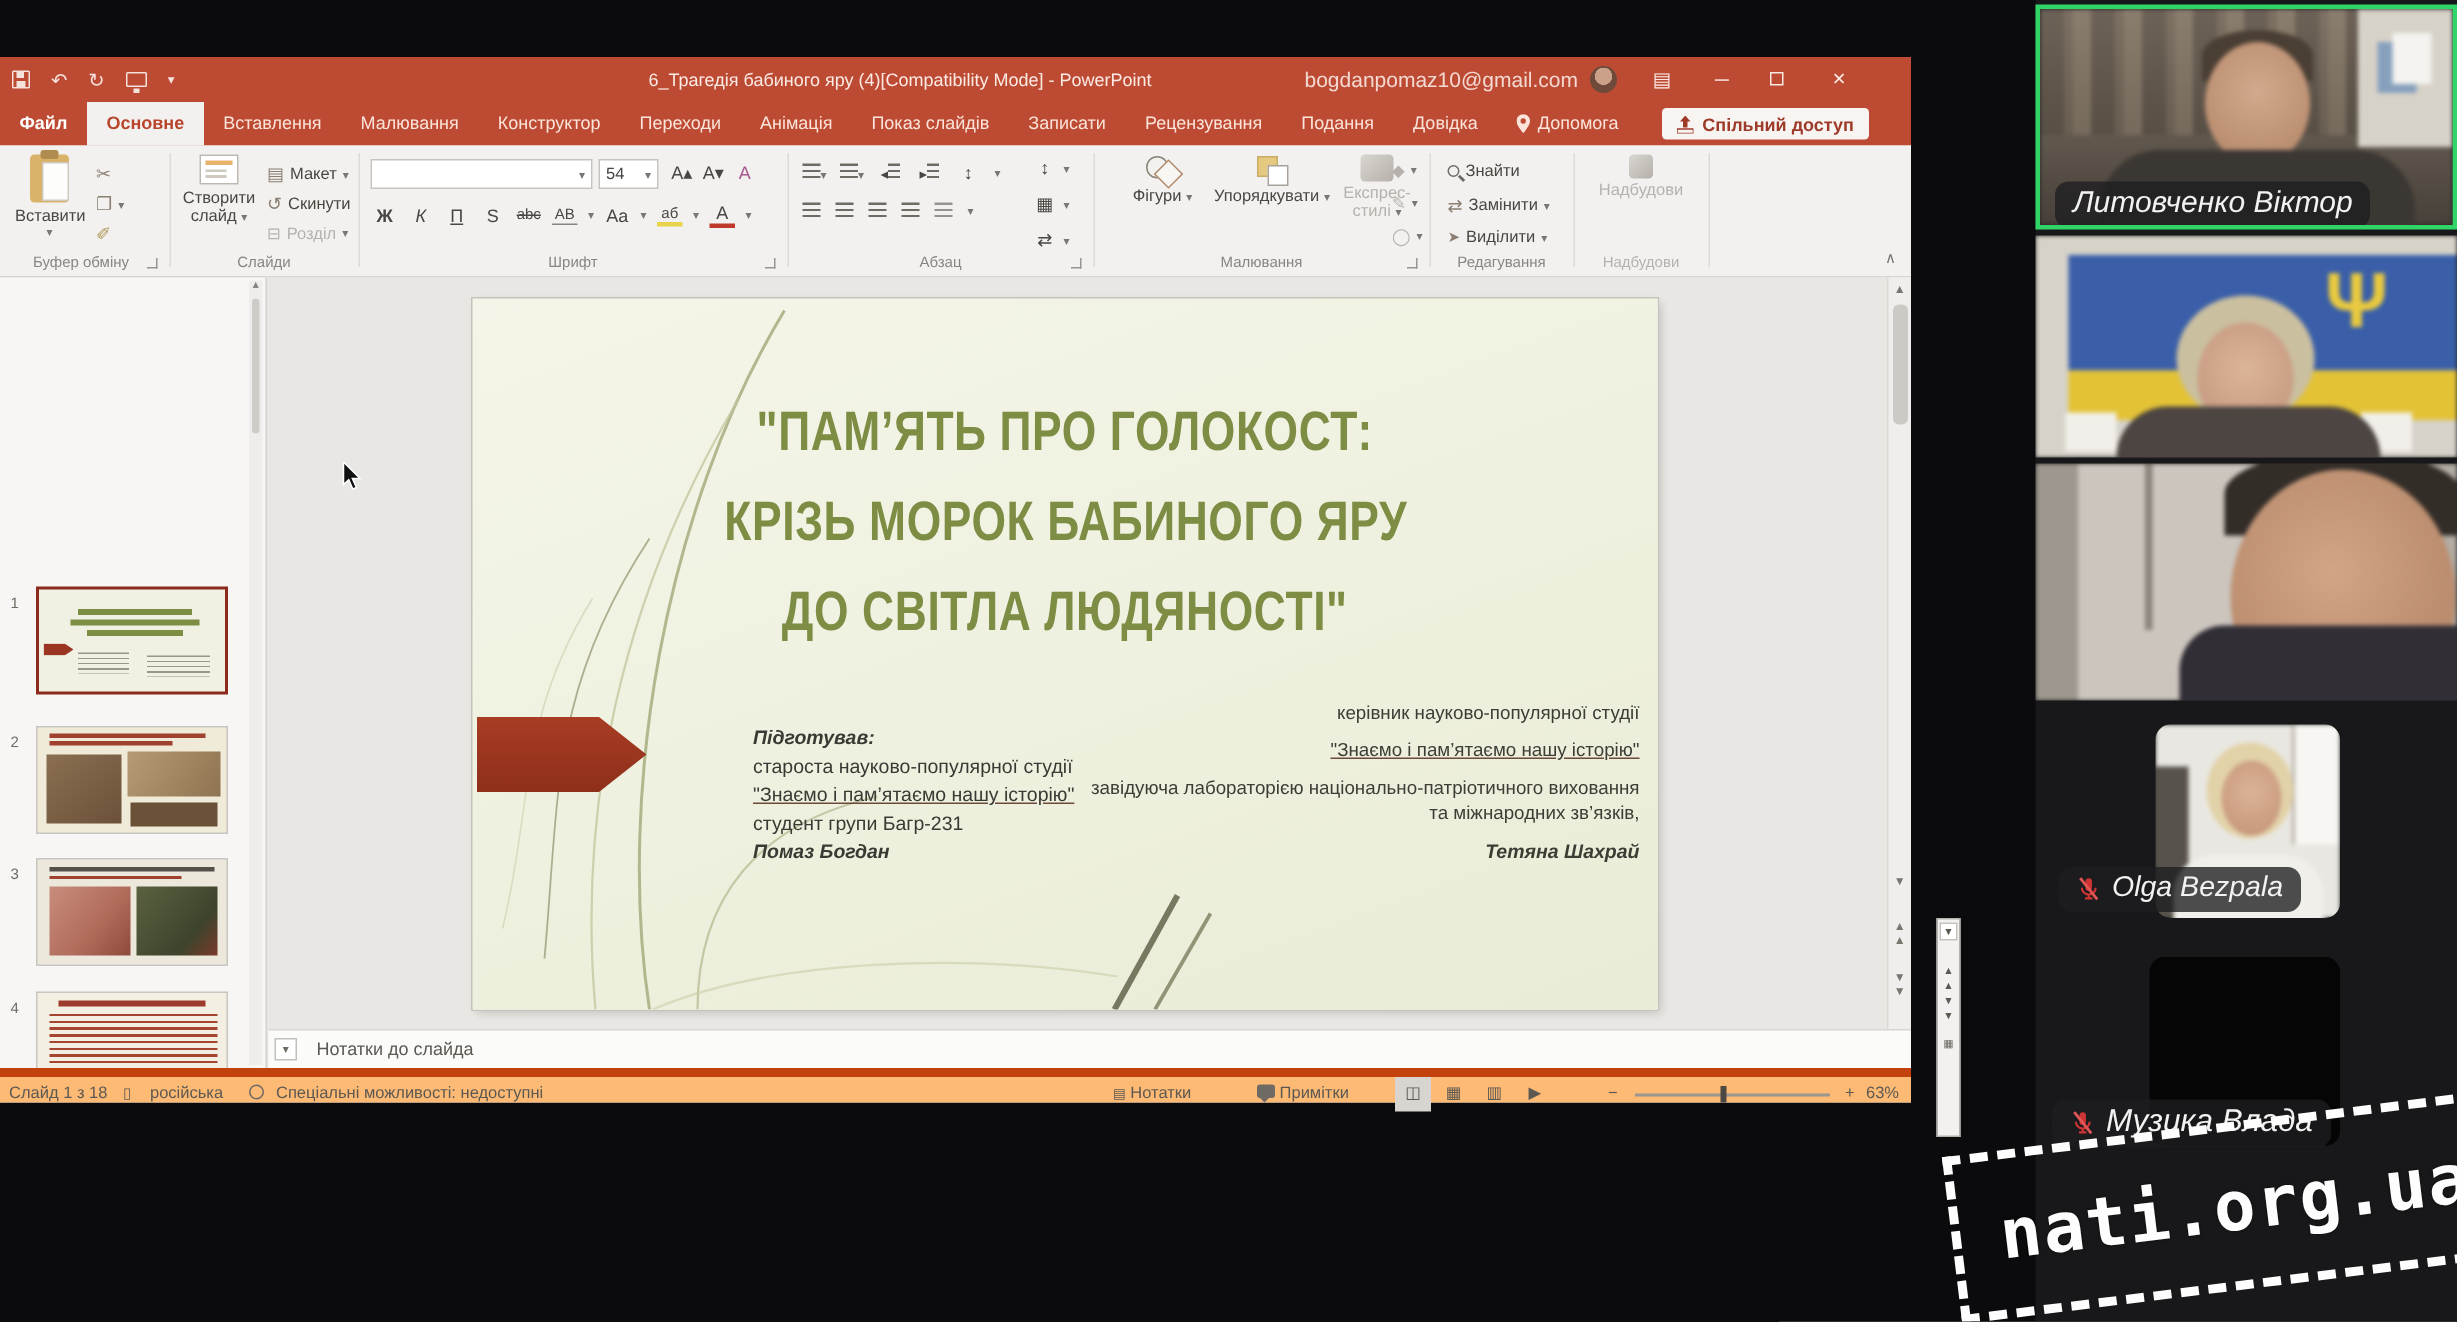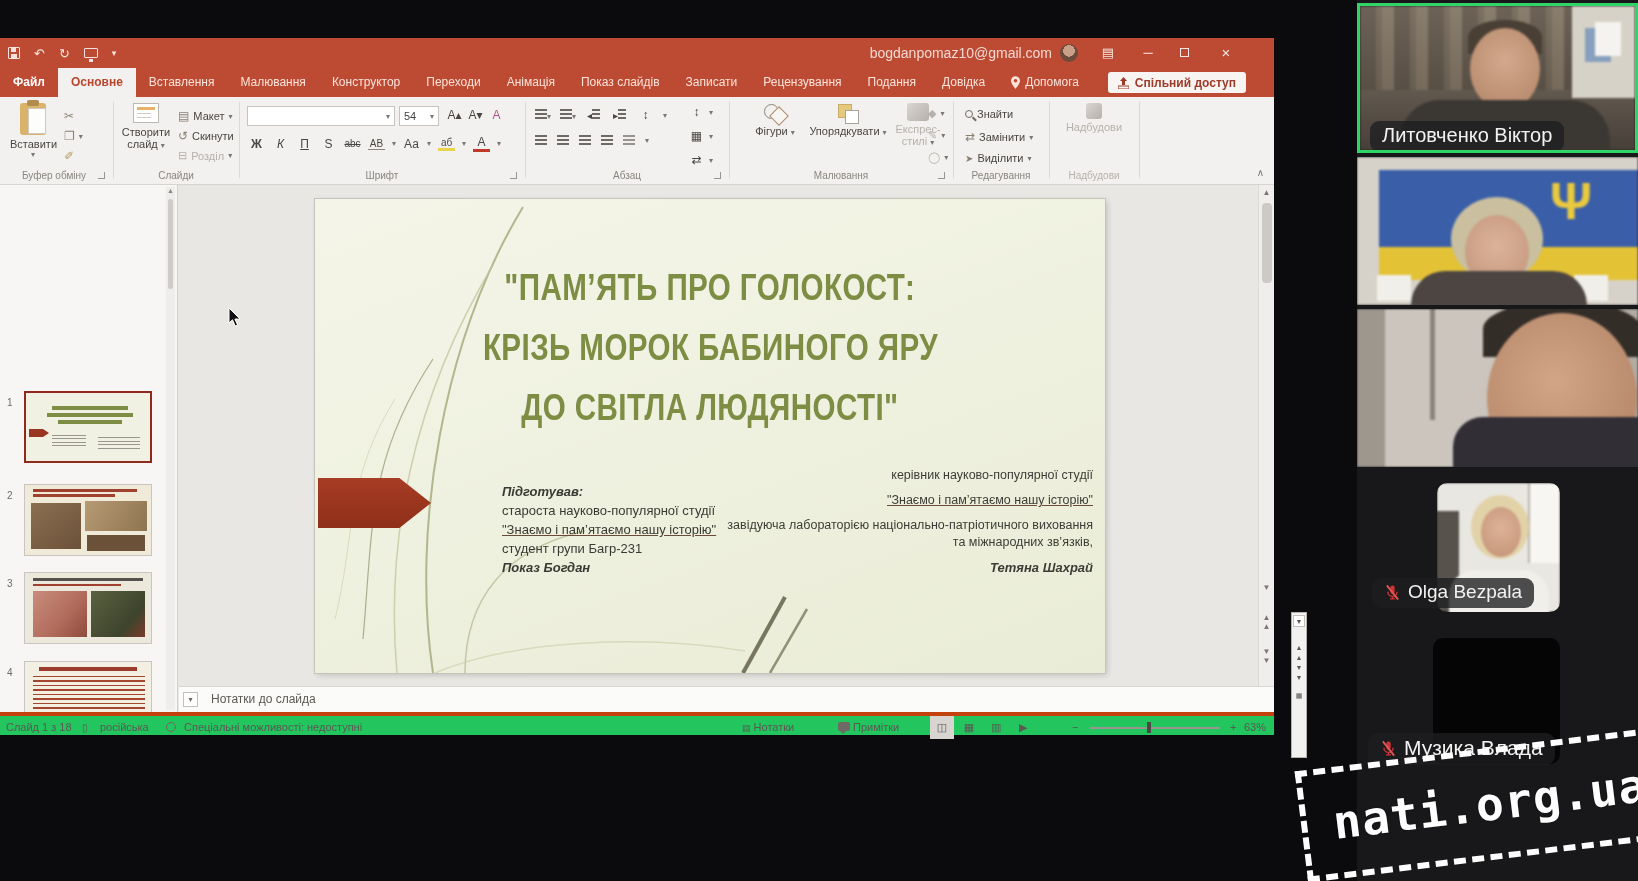--- a/index.html
+++ b/index.html
@@ -103,21 +103,21 @@
 
   
   .vscroll{position:absolute;right:0;top:147px;width:16px;height:527px;background:#f0eeec;border-left:1px solid #ddd9d5;}
   .vs-el{position:absolute;left:0;width:100%;text-align:center;font-size:8px;color:#7a756f;}
   .vs-thumb{position:absolute;left:3px;top:18px;width:10px;height:80px;background:#cdc9c4;border-radius:4px;}
 
   
   .notesbar{position:absolute;left:179px;top:648px;right:0;height:26px;background:#fbfbfa;border-top:1px solid #d8d5d2;}
   .notes-collapse{position:absolute;left:4px;top:5px;width:15px;height:15px;background:#fff;border:1px solid #c4c0bb;text-align:center;line-height:13px;font-size:8px;color:#6f6a64;}
   .notes-text{position:absolute;left:32px;top:5px;font-size:12px;color:#5c5852;}
-  .statusbar{position:absolute;left:0;top:674px;width:100%;height:23px;background:#22c55e;border-top:4px solid #c2410c;
+  .statusbar{position:absolute;left:0;top:674px;width:100%;height:23px;background:#fdba74;border-top:6px solid #c2410c;
              font-size:11px;color:#5c5852;}
   .st{position:absolute;top:0;height:23px;line-height:23px;white-space:nowrap;}
   .a11y-ico{display:inline-block;width:10px;height:10px;border:1.3px solid #6f6a64;border-radius:50%;vertical-align:-1px;}
   .viewbtn{display:inline-block;width:24px;text-align:center;font-size:11px;color:#5c5852;}
   .viewbtn.on{background:#d8d5d1;}
   .zoomtrack{position:absolute;top:11px;width:130px;height:1.5px;background:#9a958f;}
   .zoomthumb{position:absolute;top:-5px;left:44%;width:4px;height:11px;background:#4c4углerror;background:#4c4843;}
 
   
   .cursor{position:absolute;left:228px;top:308px;z-index:50;}
@@ -125,21 +125,21 @@
   
   .stray{position:absolute;left:1291px;top:612px;width:16px;height:146px;background:#f2f1ef;border:1px solid #b5b1ac;
          display:flex;flex-direction:column;align-items:center;font-size:7px;color:#5c5852;gap:3px;padding-top:2px;}
   .stray .box{width:12px;height:12px;background:#fff;border:1px solid #c4c0bb;line-height:11px;text-align:center;}
 
   
   .sidebar{position:absolute;left:1357px;top:0;width:281px;height:881px;background:#18181a;}
   .vtile{position:absolute;overflow:hidden;background:#222;}
   .vtile .art{position:absolute;inset:0;filter:blur(1.3px);}
   .vlabel{position:absolute;display:inline-flex;align-items:center;gap:7px;background:rgba(30,30,32,.78);
-          color:#f2f2f2;border-radius:9px;padding:3px 12px 5px;font-size:20px;white-space:nowrap;z-index:5;}
+          color:#f2f2f2;border-radius:9px;padding:3px 12px 5px;font-size:20px;white-space:nowrap;z-index:5;font-style:italic;}
   .face{position:absolute;border-radius:50%;}
   .body{position:absolute;}
 
   .t-vic{left:0;top:3px;width:281px;height:150px;border:3px solid #2fd566;}
   .t-vic .bg{position:absolute;inset:0;background:linear-gradient(180deg,#8a7f72 0%,#6a6055 45%,#474039 100%);}
   .t-vic .shelf{position:absolute;left:0;top:0;width:78%;height:58%;opacity:.5;
       background:repeating-linear-gradient(90deg,#4f463c 0 16px,#6e6354 16px 22px,#8a7d6a 22px 34px);}
   .t-vic .panel{position:absolute;right:0;top:0;width:23%;height:64%;background:#d7d2c8;}
   .t-vic .doc{position:absolute;right:14px;top:16px;width:26px;height:34px;background:#f4f3ef;box-shadow:-10px 6px 0 #86a0bd;}
   .t-vic .face{left:110px;top:22px;width:70px;height:82px;background:radial-gradient(circle at 50% 40%,#d3a88c,#b08365);}
@@ -193,20 +193,21 @@
   <div class="ppt">
 
     <div class="titlebar">
       <div class="qat">
         <span class="i-save"></span>
         <span class="g">↶</span>
         <span class="g">↻</span>
         <span class="i-monitor"></span>
         <span class="g" style="font-size:9px">▾</span>
       </div>
+      <div class="win-title">6_Трагедія бабиного яру (4)[Compatibility Mode]  -  PowerPoint</div>
       <div class="account">bogdanpomaz10@gmail.com</div>
       <div class="avatar"></div>
       <div class="wbtn" style="right:148px">▤</div>
       <div class="wbtn" style="right:108px">─</div>
       <div class="wbtn" style="right:72px"><span class="i-restore"></span></div>
       <div class="wbtn" style="right:30px;font-size:15px">×</div>
     </div>
 
     <div class="tabrow">
       <div class="tab file">Файл</div>
@@ -457,21 +458,21 @@
           <div class="slide-title" style="top:128px"><span>КРІЗЬ МОРОК БАБИНОГО ЯРУ</span></div>
           <div class="slide-title" style="top:188px"><span>ДО СВІТЛА ЛЮДЯНОСТІ"</span></div>
 
           <div class="red-arrow"></div>
 
           <div class="lblock">
             <div class="hd">Підготував:</div>
             <div>староста  науково-популярної студії</div>
             <div class="uq">"Знаємо і пам’ятаємо нашу історію"</div>
             <div>студент групи Багр-231</div>
-            <div class="nm">Показ Богдан</div>
+            <div class="nm">Помаз Богдан</div>
           </div>
 
           <div class="rblock">
             <div>керівник науково-популярної студії</div>
             <div class="uq">"Знаємо і пам’ятаємо нашу історію"</div>
             <div>завідуюча лабораторією національно-патріотичного виховання та міжнародних зв’язків,</div>
             <div class="nm">Тетяна Шахрай</div>
           </div>
         </div>
       </div>

